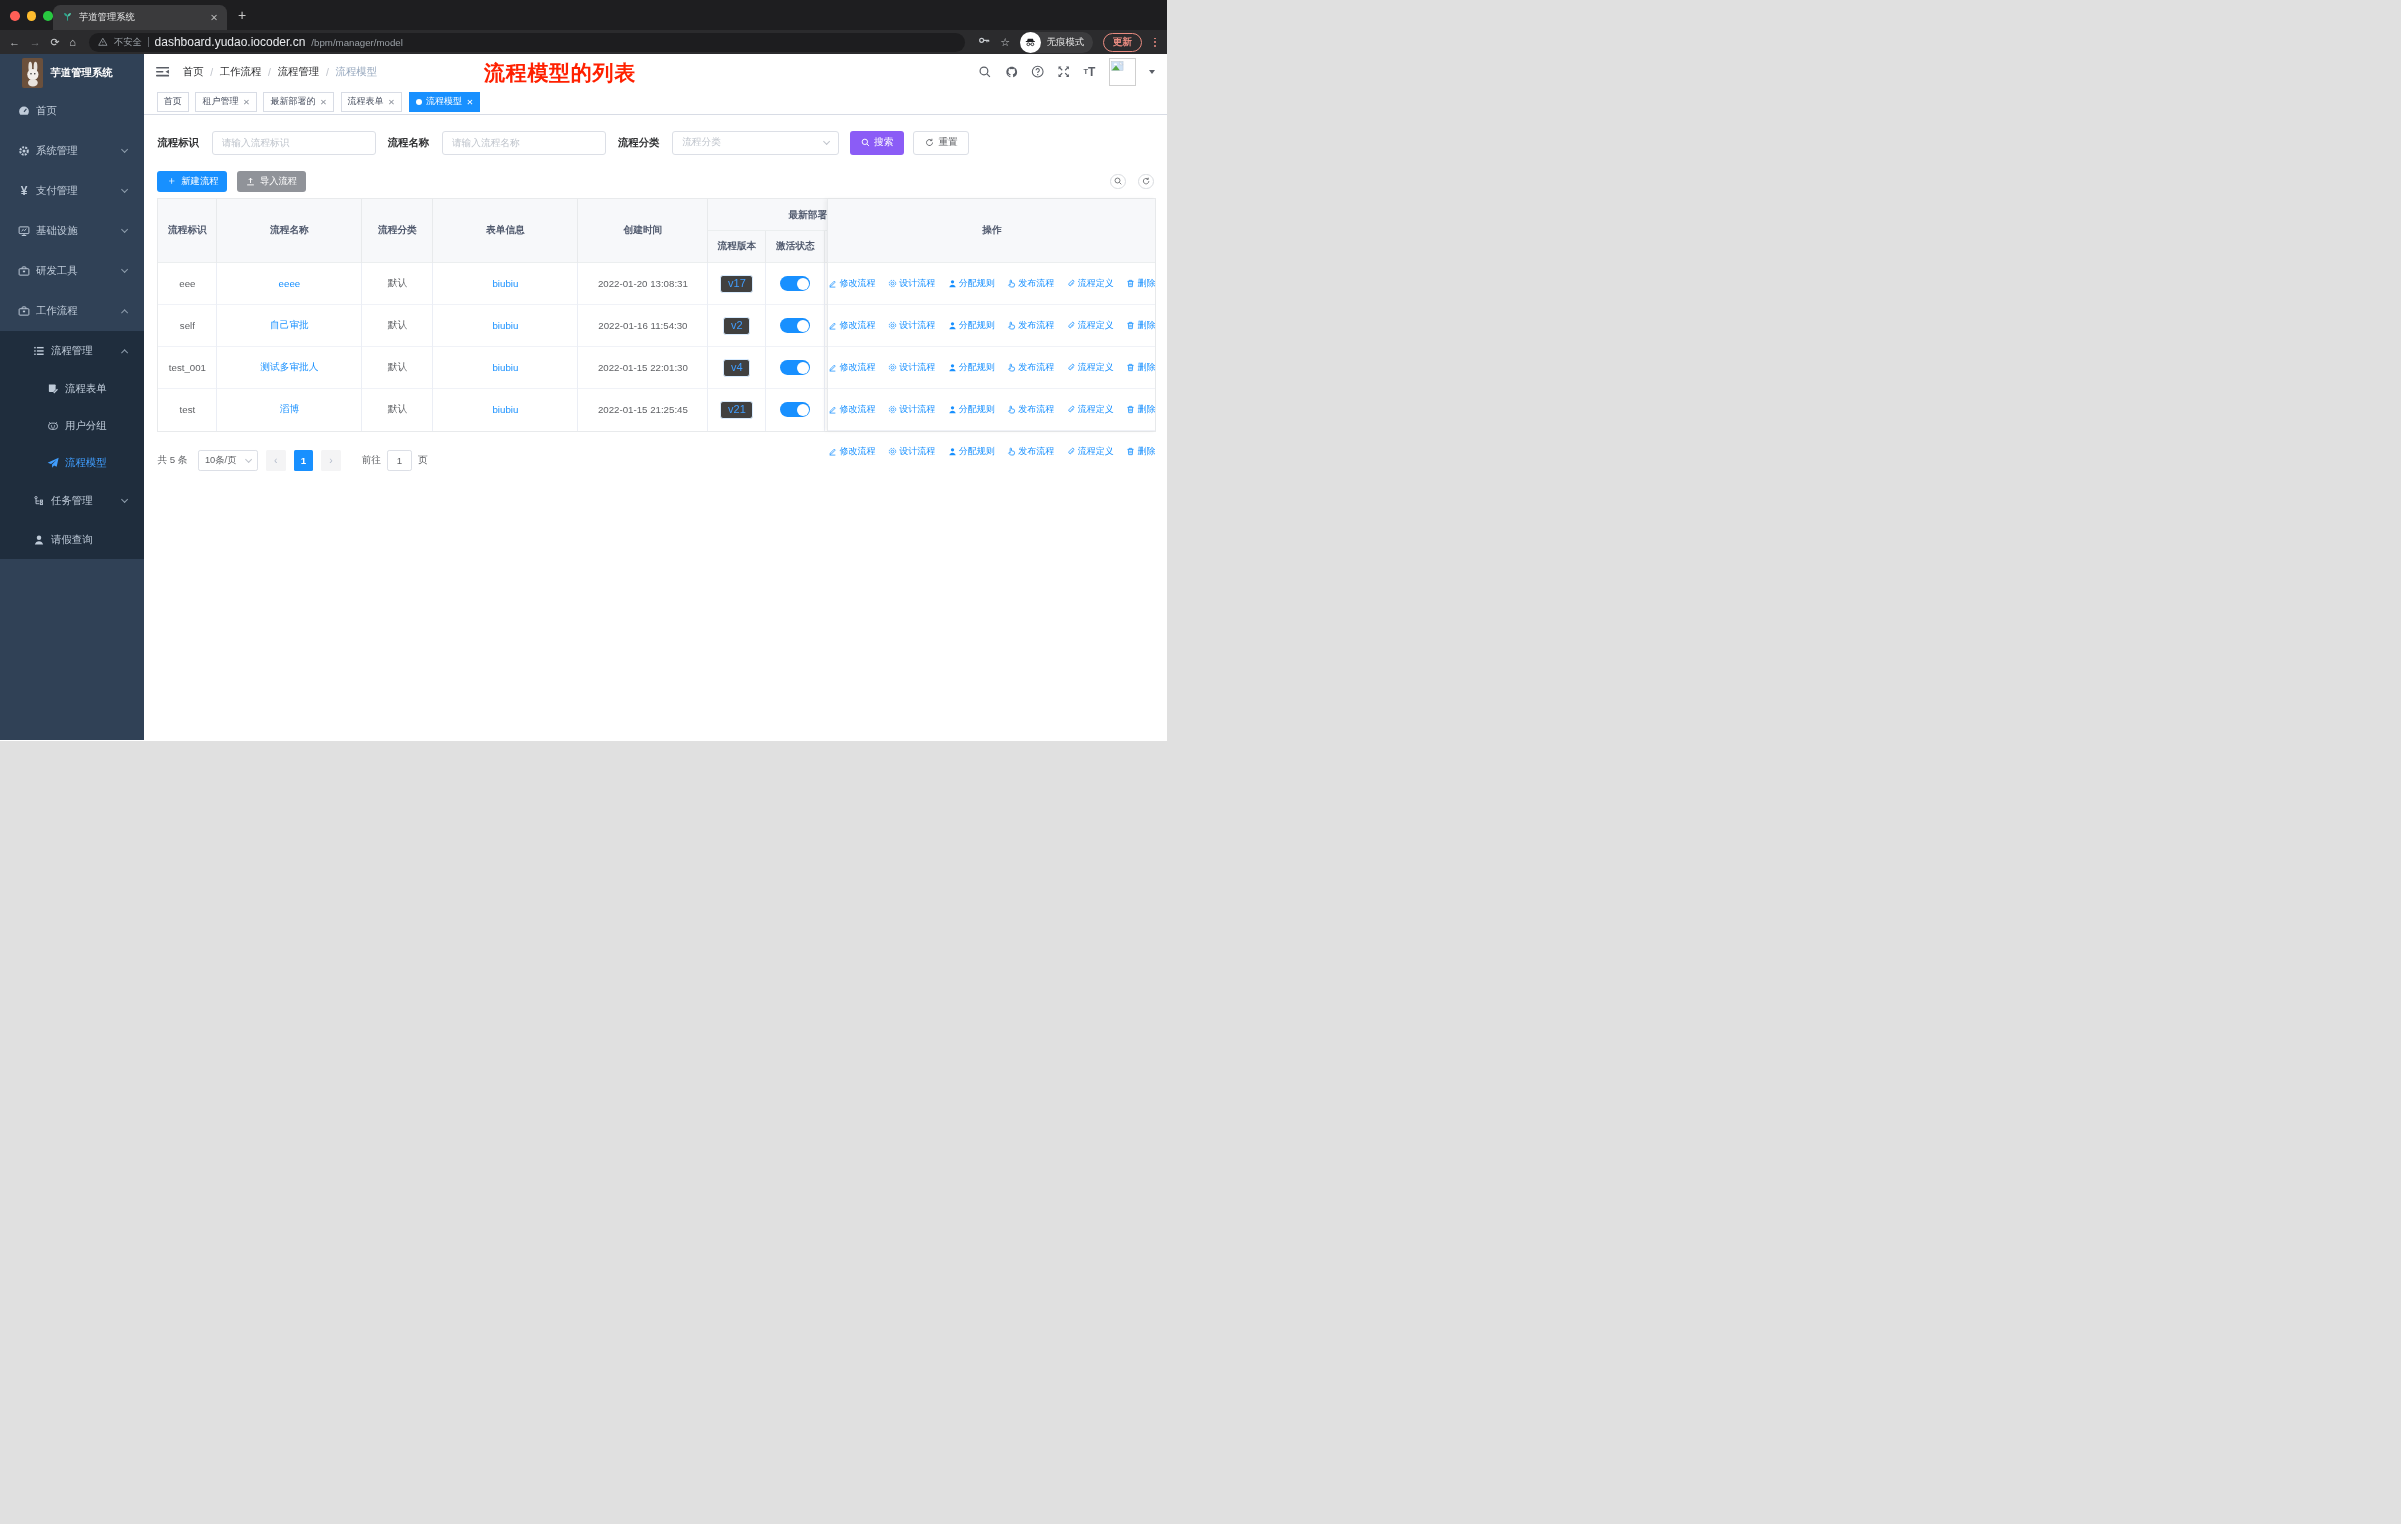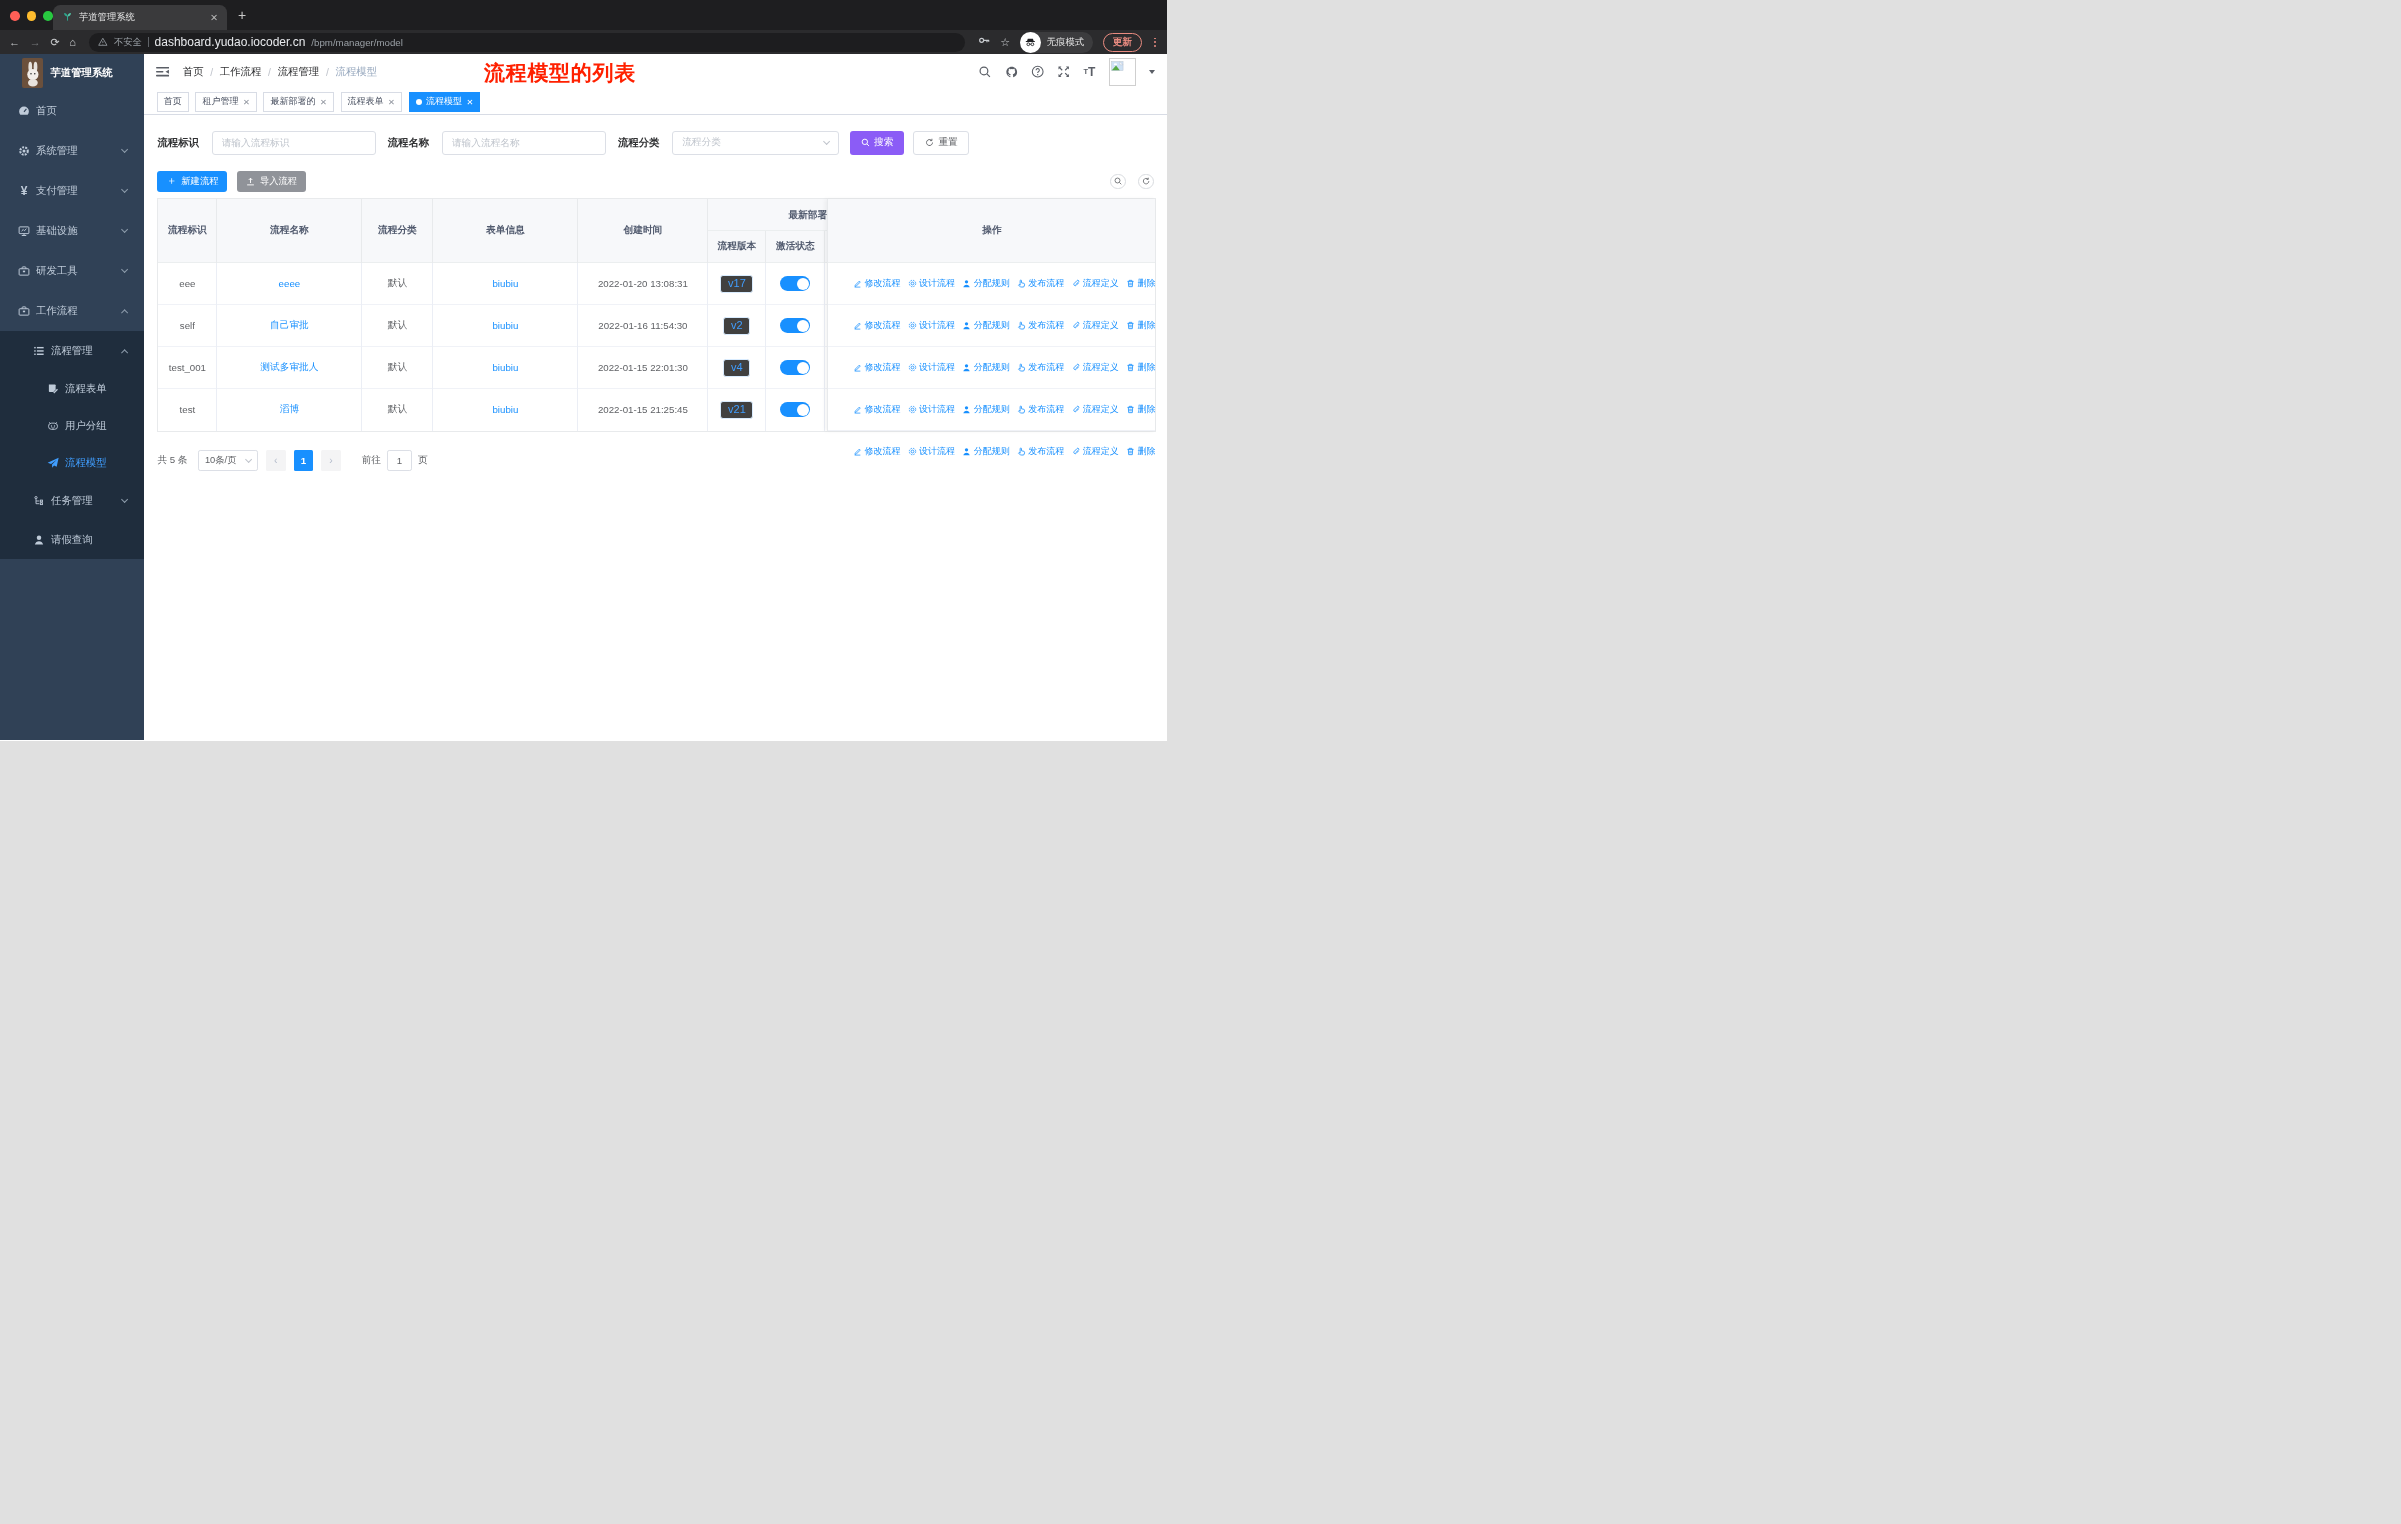--- a/index.html
+++ b/index.html
@@ -118,21 +118,21 @@
   .c1{width:59px}.c2{width:145px}.c3{width:71px}.c4{width:145px}.c5{width:130px}.c6{width:58px}.c7{width:59px}
   a.tlink { color:#1890ff; text-decoration:none; cursor:pointer; }
   .vtag { background:#404040; border:0.7px solid #d9ecff; color:#409eff; font-size:11px; padding:2.2px 6.7px; border-radius:3px; line-height:1; }
   .switch { width:30px; height:15px; border-radius:7.4px; background:#1890ff; position:relative; cursor:pointer; flex-shrink:0; }
   .switch::after { content:""; position:absolute; right:1.5px; top:1.5px; width:12px; height:12px; border-radius:50%; background:#fff; }
 
   .ops { position:absolute; top:0; right:0; bottom:0; width:328px; background:#fff; border-left:0.7px solid #e8eaec;
          box-shadow:-2.2px 0 4.5px rgba(0,0,0,0.05); }
   .ops-head { height:64px; background:#f7f8fa; display:flex; align-items:center; justify-content:center;
               font-size:9.7px; font-weight:700; color:#515a6e; box-shadow: inset 0 -0.7px 0 #e8eaec; }
-  .ops-row { height:42px; display:flex; align-items:center; justify-content:flex-end; gap:7.4px;
+  .ops-row { height:42px; display:flex; align-items:center; justify-content:space-between; gap:7.4px;
              box-shadow: inset 0 -0.7px 0 #ebeef5; }
   .ops-row:last-child { box-shadow:none; }
   a.alink { color:#1890ff; font-size:9px; text-decoration:none; display:inline-flex; align-items:center; gap:2.2px; white-space:nowrap; cursor:pointer; }
   .ai { width:9px; height:9px; flex-shrink:0; }
 
   
   .pagination { margin-top:18px; display:flex; align-items:center; justify-content:flex-start; font-size:9.7px; color:#606266; width:999px; }
   .pg-total { margin-right:10.4px; white-space:nowrap; }
   .pg-size { width:60px; height:21px; border:0.7px solid #dcdfe6; border-radius:2.2px; display:flex; align-items:center;
              justify-content:space-between; padding:0 6px; font-size:9.3px; color:#606266; }

